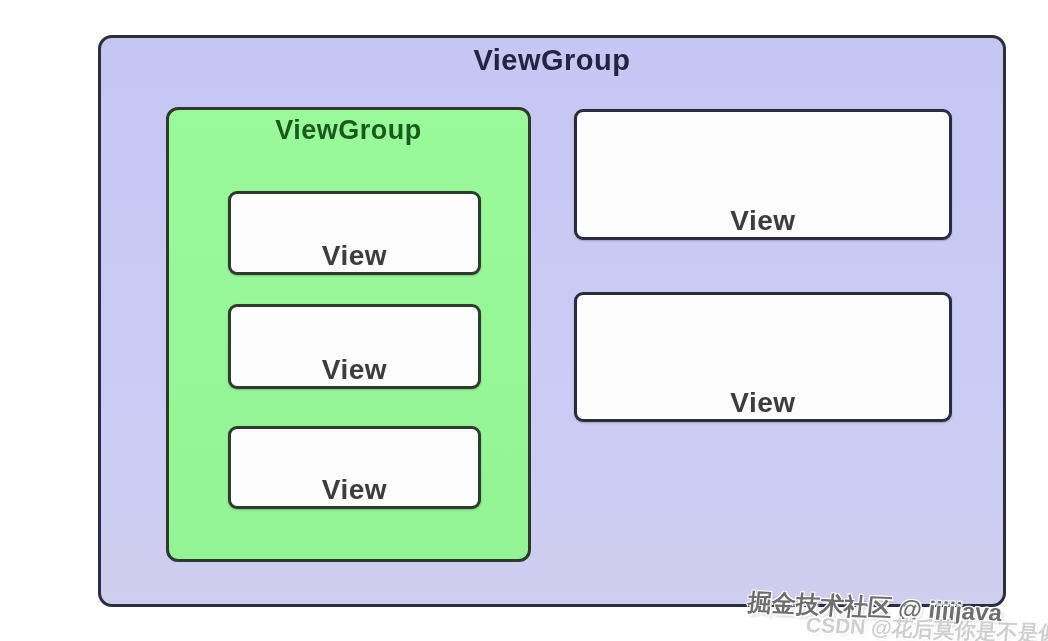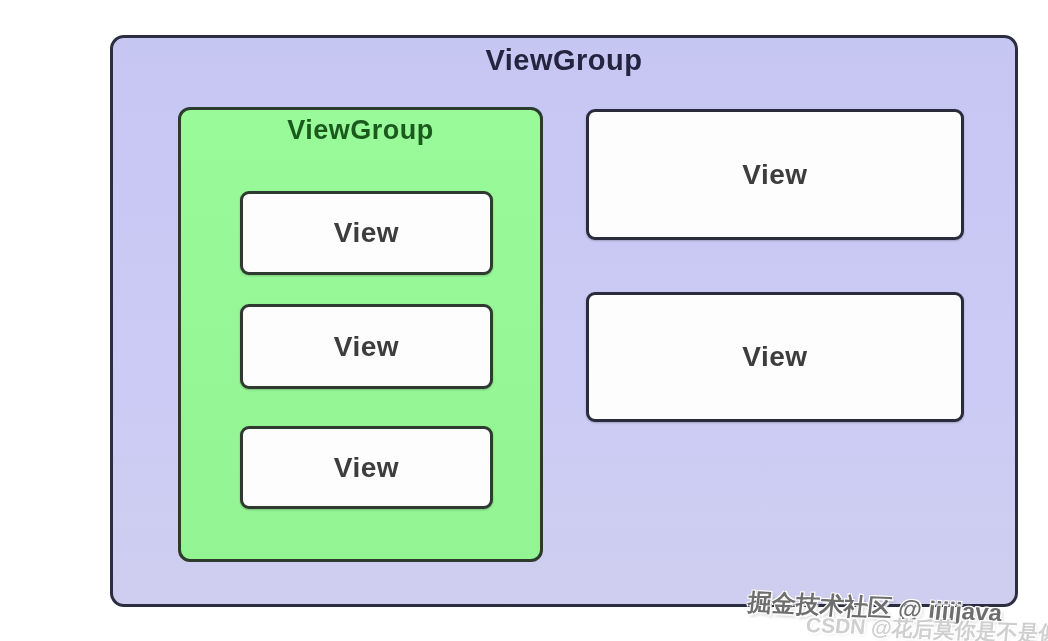--- a/index.html
+++ b/index.html
@@ -41,21 +41,21 @@
     color:#1a5a1d;
   }
 
   
   .view-box{
     position:absolute;
     box-sizing:border-box;
     background:#fdfdfd;
     border:3px solid #2f3a30;
     border-radius:9px;
-    display:flex;align-items:center;justify-content:center;
+    display:flex;align-items:flex-end;justify-content:center;
     box-shadow:0 1px 2px rgba(30,40,30,0.25);
   }
   .view-box .view-label{
     font-size:28px;font-weight:bold;color:#3d3d3d;letter-spacing:0.5px;
   }
 
   
   .nested-view-1{left:59px;top:81px;width:253px;height:84px;}
   .nested-view-2{left:59px;top:194px;width:253px;height:85px;}
   .nested-view-3{left:59px;top:316px;width:253px;height:83px;}
@@ -78,21 +78,21 @@
     font-size:21px;font-weight:bold;color:#cfcfcf;
     white-space:nowrap;
     text-shadow:-1px -1px 0 #fff,1px -1px 0 #fff,-1px 1px 0 #fff,2px 2px 1px rgba(255,255,255,0.95),2px 2px 3px rgba(0,0,0,0.10);
   }
 </style>
 </head>
 <body>
 
 <div class="canvas">
 
-  <div class="outer-group" style="background-color: rgb(201, 201, 244); border-color: rgb(45, 45, 66); margin-left: 12px;">
+  <div class="outer-group" style="background-color: rgb(201, 201, 244); border-color: rgb(45, 45, 66);">
     <div class="outer-title" style="color: rgb(36, 36, 65);">ViewGroup</div>
 
     <div class="nested-group" style="border-color: rgb(44, 59, 44);">
       <div class="nested-title" style="color: rgb(26, 90, 29);">ViewGroup</div>
 
       <div class="view-box nested-view-1">
         <span class="view-label">View</span>
       </div>
       <div class="view-box nested-view-2">
         <span class="view-label">View</span>

